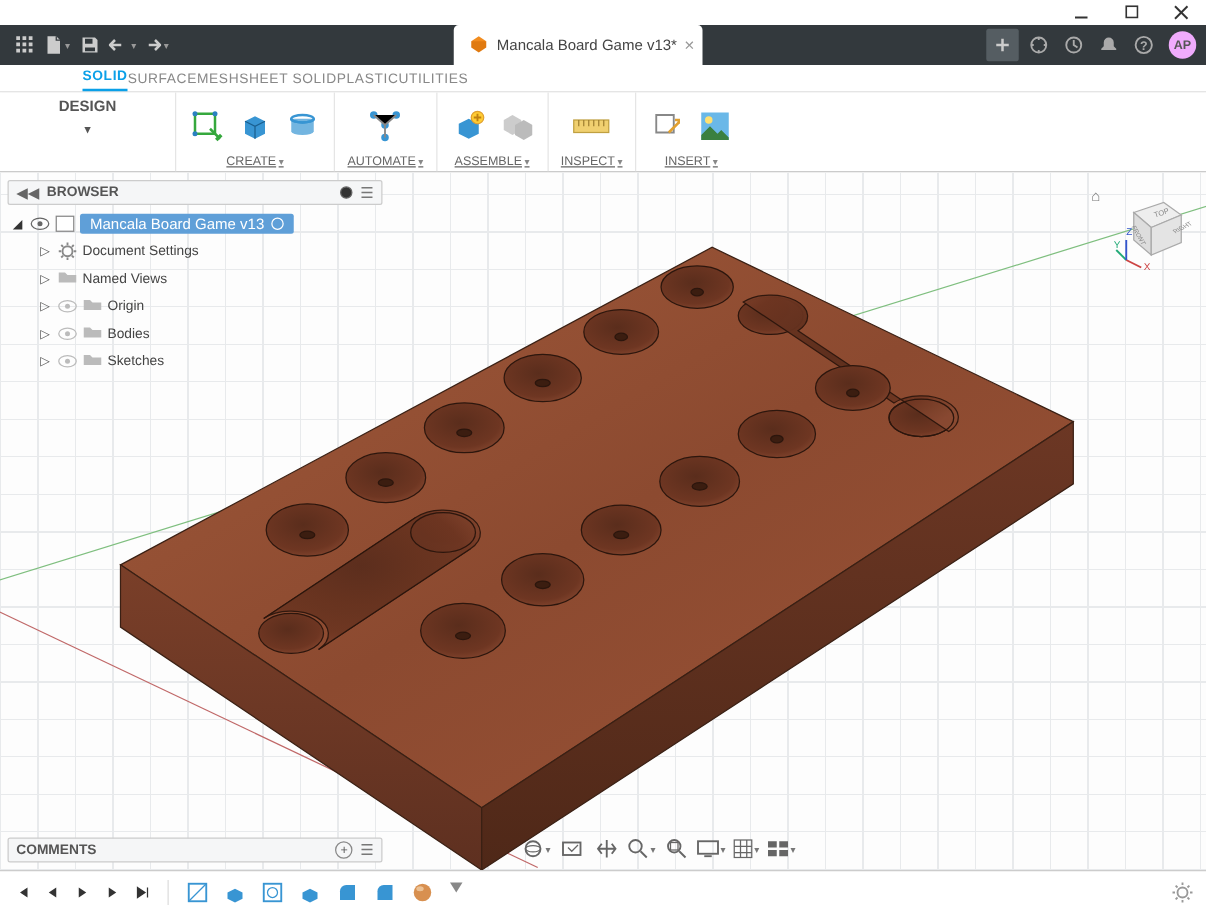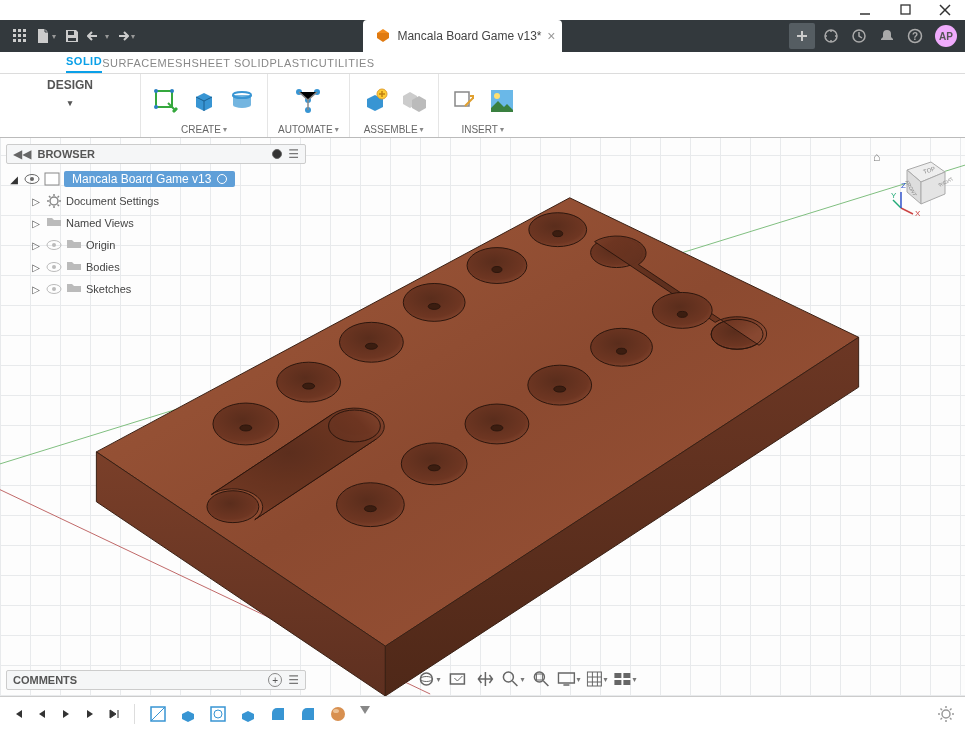--- a/index.html
+++ b/index.html
@@ -25,21 +25,21 @@
   
   .ribbon-tabs{height:22px;background:#fff;display:flex;align-items:flex-end;padding-left:66px;border-bottom:1px solid #ddd;}
   .ribbon-tabs span{font-size:11px;color:#888;letter-spacing:0.5px;padding-bottom:4px;cursor:pointer;}
   .ribbon-tabs span.active{color:#0aa0e8;border-bottom:2px solid #0aa0e8;font-weight:600;}
 
   
   .ribbon{height:64px;background:#fff;display:flex;align-items:stretch;border-bottom:1px solid #bbb; box-shadow:0 1px 2px rgba(0,0,0,0.1);}
   .group{display:flex;flex-direction:column;align-items:center;justify-content:space-between;padding:4px 10px 2px;border-right:1px solid #e5e5e5;}
   .group:last-child{border-right:none;}
   .group .icons{display:flex;gap:8px;align-items:center;flex:1;}
-  .group .label{font-size:10px;color:#666;display:flex;align-items:center;gap:2px;}
+  .group .label{font-size:10px;color:#666;display:flex;align-items:center;gap:2px;text-decoration:underline;}
   .group .label.drop::after{content:"▾";font-size:8px;color:#888;}
   .ribbon-btn{width:30px;height:30px;display:flex;align-items:center;justify-content:center;}
   .design-btn{width:120px;display:flex;align-items:center;justify-content:center;gap:6px;font-weight:600;color:#555;flex-direction:column;}
 
   
   .main{flex:1;display:flex;position:relative;background:#f8f9fa;overflow:hidden;}
   .canvas{position:absolute;inset:0;background:
     repeating-linear-gradient(0deg,#e8eaec 0 1px,transparent 1px 30px),
     repeating-linear-gradient(90deg,#e8eaec 0 1px,transparent 1px 30px),
     #fdfdfd;}
@@ -265,20 +265,38 @@
         <svg width="26" height="26">
             <path d="M3 8 L10 4 L17 8 v8 L10 20 L3 16z" fill="#ccc"></path>
             <path d="M12 12 L19 8 L26 12 v8 L19 24 L12 20z" fill="#bbb"></path>
           </svg>
       </div>
     </div>
     <div class="label drop">ASSEMBLE</div>
   </div>
 
 
+  <div class="group">
+    <div class="icons">
+      <div class="ribbon-btn">
+        <svg width="30" height="18">
+            <rect x="1" y="4" width="28" height="10" fill="#f0d070" stroke="#c0a040"></rect>
+            <g stroke="#a08030">
+              <line x1="5" y1="4" x2="5" y2="9"></line>
+              <line x1="9" y1="4" x2="9" y2="9"></line>
+              <line x1="13" y1="4" x2="13" y2="9"></line>
+              <line x1="17" y1="4" x2="17" y2="9"></line>
+              <line x1="21" y1="4" x2="21" y2="9"></line>
+              <line x1="25" y1="4" x2="25" y2="9"></line>
+            </g>
+          </svg>
+      </div>
+    </div>
+    <div class="label drop">INSPECT</div>
+  </div>
 
   <div class="group">
     <div class="icons">
       <div class="ribbon-btn">
         <svg width="26" height="26">
             <path d="M4 4h14v14H4z" fill="none" stroke="#888" stroke-width="1.5"></path>
             <path d="M14 18 l8-8 M19 8h3v3" stroke="#e0a030" stroke-width="2" fill="none"></path>
           </svg>
       </div>
       <div class="ribbon-btn">

